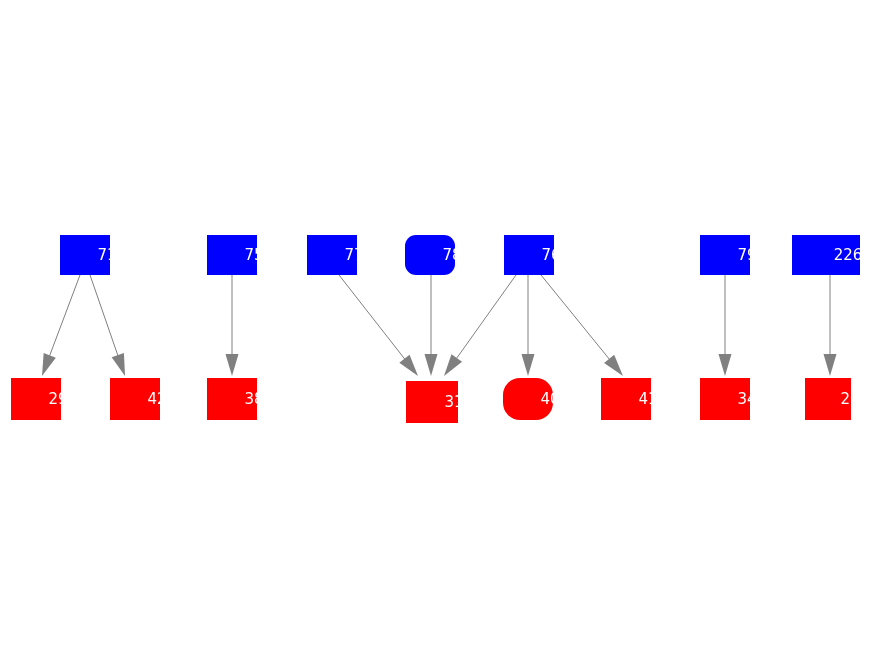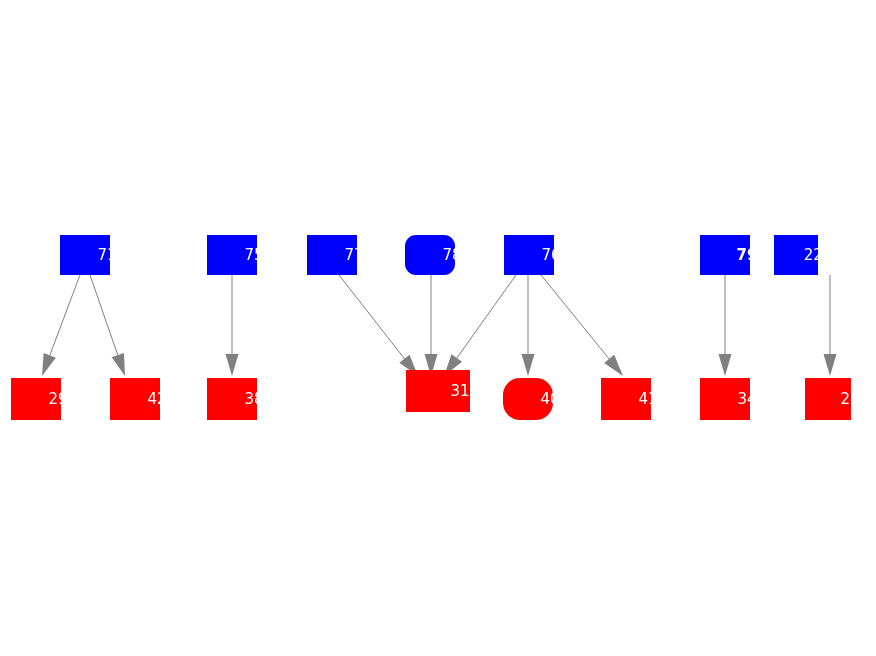--- a/index.html
+++ b/index.html
@@ -110,36 +110,36 @@
       </div>
       <div class="node src" style="left: 307px; top: 235px; width: 50px; height: 40px;">
         <span class="node-label">77</span>
       </div>
       <div class="node src" style="left: 405px; top: 235px; width: 50px; height: 40px; border-radius: 11px;">
         <span class="node-label">78</span>
       </div>
       <div class="node src" style="left: 504px; top: 235px; width: 50px; height: 40px;">
         <span class="node-label">76</span>
       </div>
-      <div class="node src" style="left: 700px; top: 235px; width: 50px; height: 40px; font-weight: bold;">
+      <div class="node src" style="left: 700px; top: 235px; width: 50px; height: 40px;">
         <span class="node-label">79</span>
       </div>
-      <div class="node src" style="left: 774px; top: 235px; width: 44px; height: 40px;">
+      <div class="node src" style="left: 792px; top: 235px; width: 68px; height: 40px;">
         <span class="node-label">226</span>
       </div>
       <div class="node dst" style="left: 11px; top: 378px; width: 50px; height: 42px;">
         <span class="node-label">29</span>
       </div>
       <div class="node dst" style="left: 110px; top: 378px; width: 50px; height: 42px;">
         <span class="node-label">42</span>
       </div>
       <div class="node dst" style="left: 207px; top: 378px; width: 50px; height: 42px;">
         <span class="node-label">38</span>
       </div>
-      <div class="node dst" style="left: 406px; top: 370px; width: 64px; height: 42px;">
+      <div class="node dst" style="left: 406px; top: 381px; width: 52px; height: 42px;">
         <span class="node-label">31</span>
       </div>
       <div class="node dst" style="left: 503px; top: 378px; width: 50px; height: 42px; border-radius: 17px;">
         <span class="node-label">40</span>
       </div>
       <div class="node dst" style="left: 601px; top: 378px; width: 50px; height: 42px;">
         <span class="node-label">41</span>
       </div>
       <div class="node dst" style="left: 700px; top: 378px; width: 50px; height: 42px;">
         <span class="node-label">34</span>

